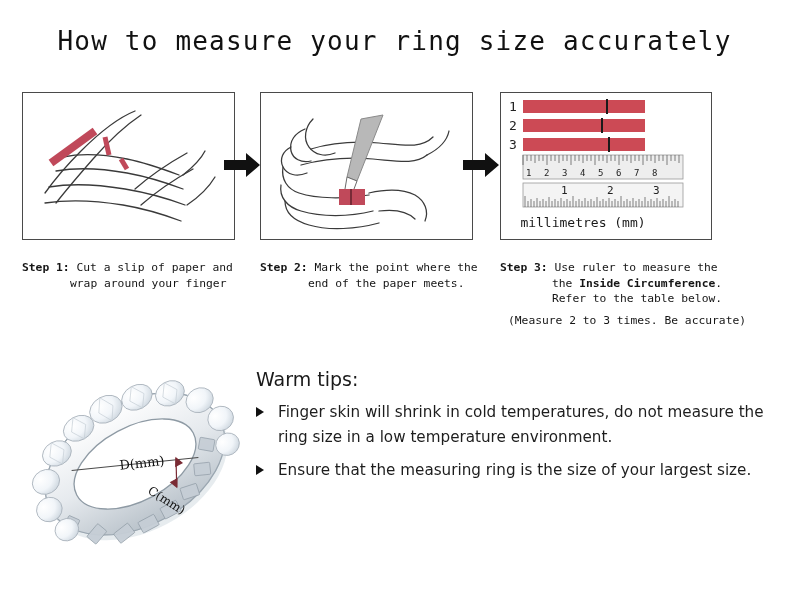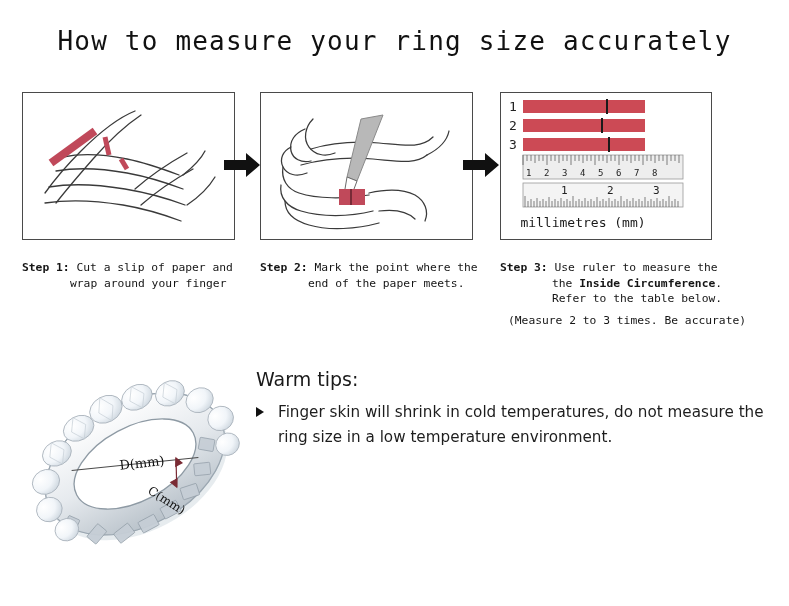--- a/index.html
+++ b/index.html
@@ -378,15 +378,19 @@
       </g>
     </svg>
   </div>
 
   <div class="tips-title">Warm tips:</div>
   <ul id="tips-list">
     <li>
       <span class="bullet"></span>
       <span>Finger skin will shrink in cold temperatures, do not measure the ring size in a low temperature environment.</span>
     </li>
+    <li>
+      <span class="bullet"></span>
+      <span>Ensure that the measuring ring is the size of your largest size.</span>
+    </li>
   </ul>
 
 </div>
 
 </body></html>

